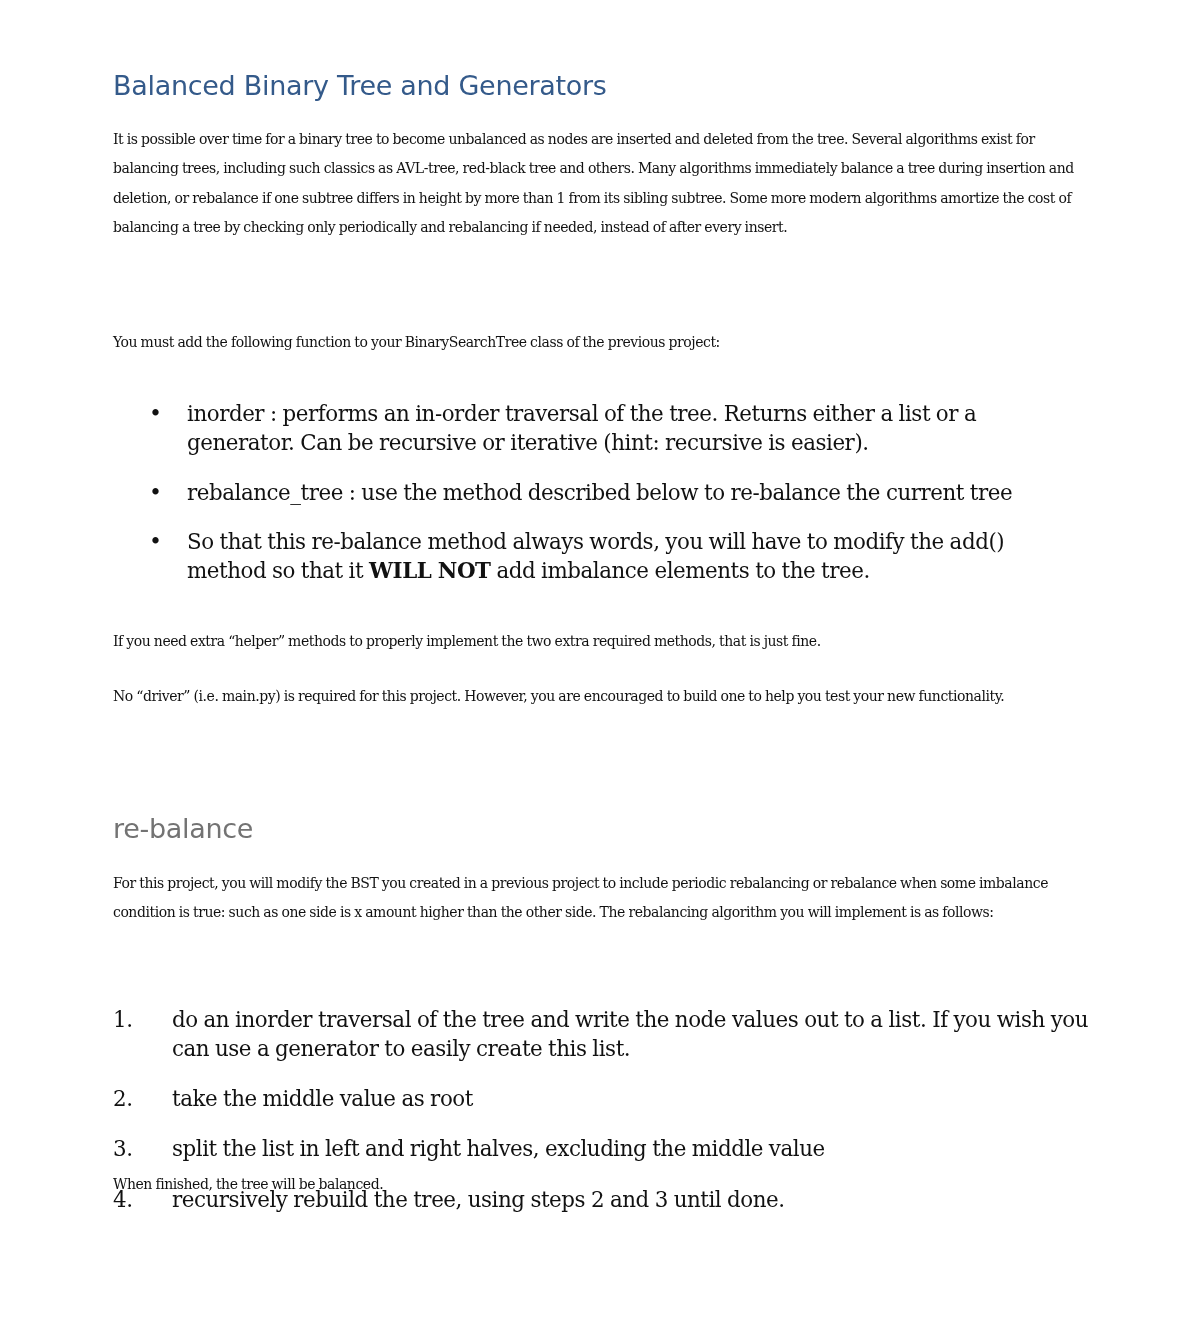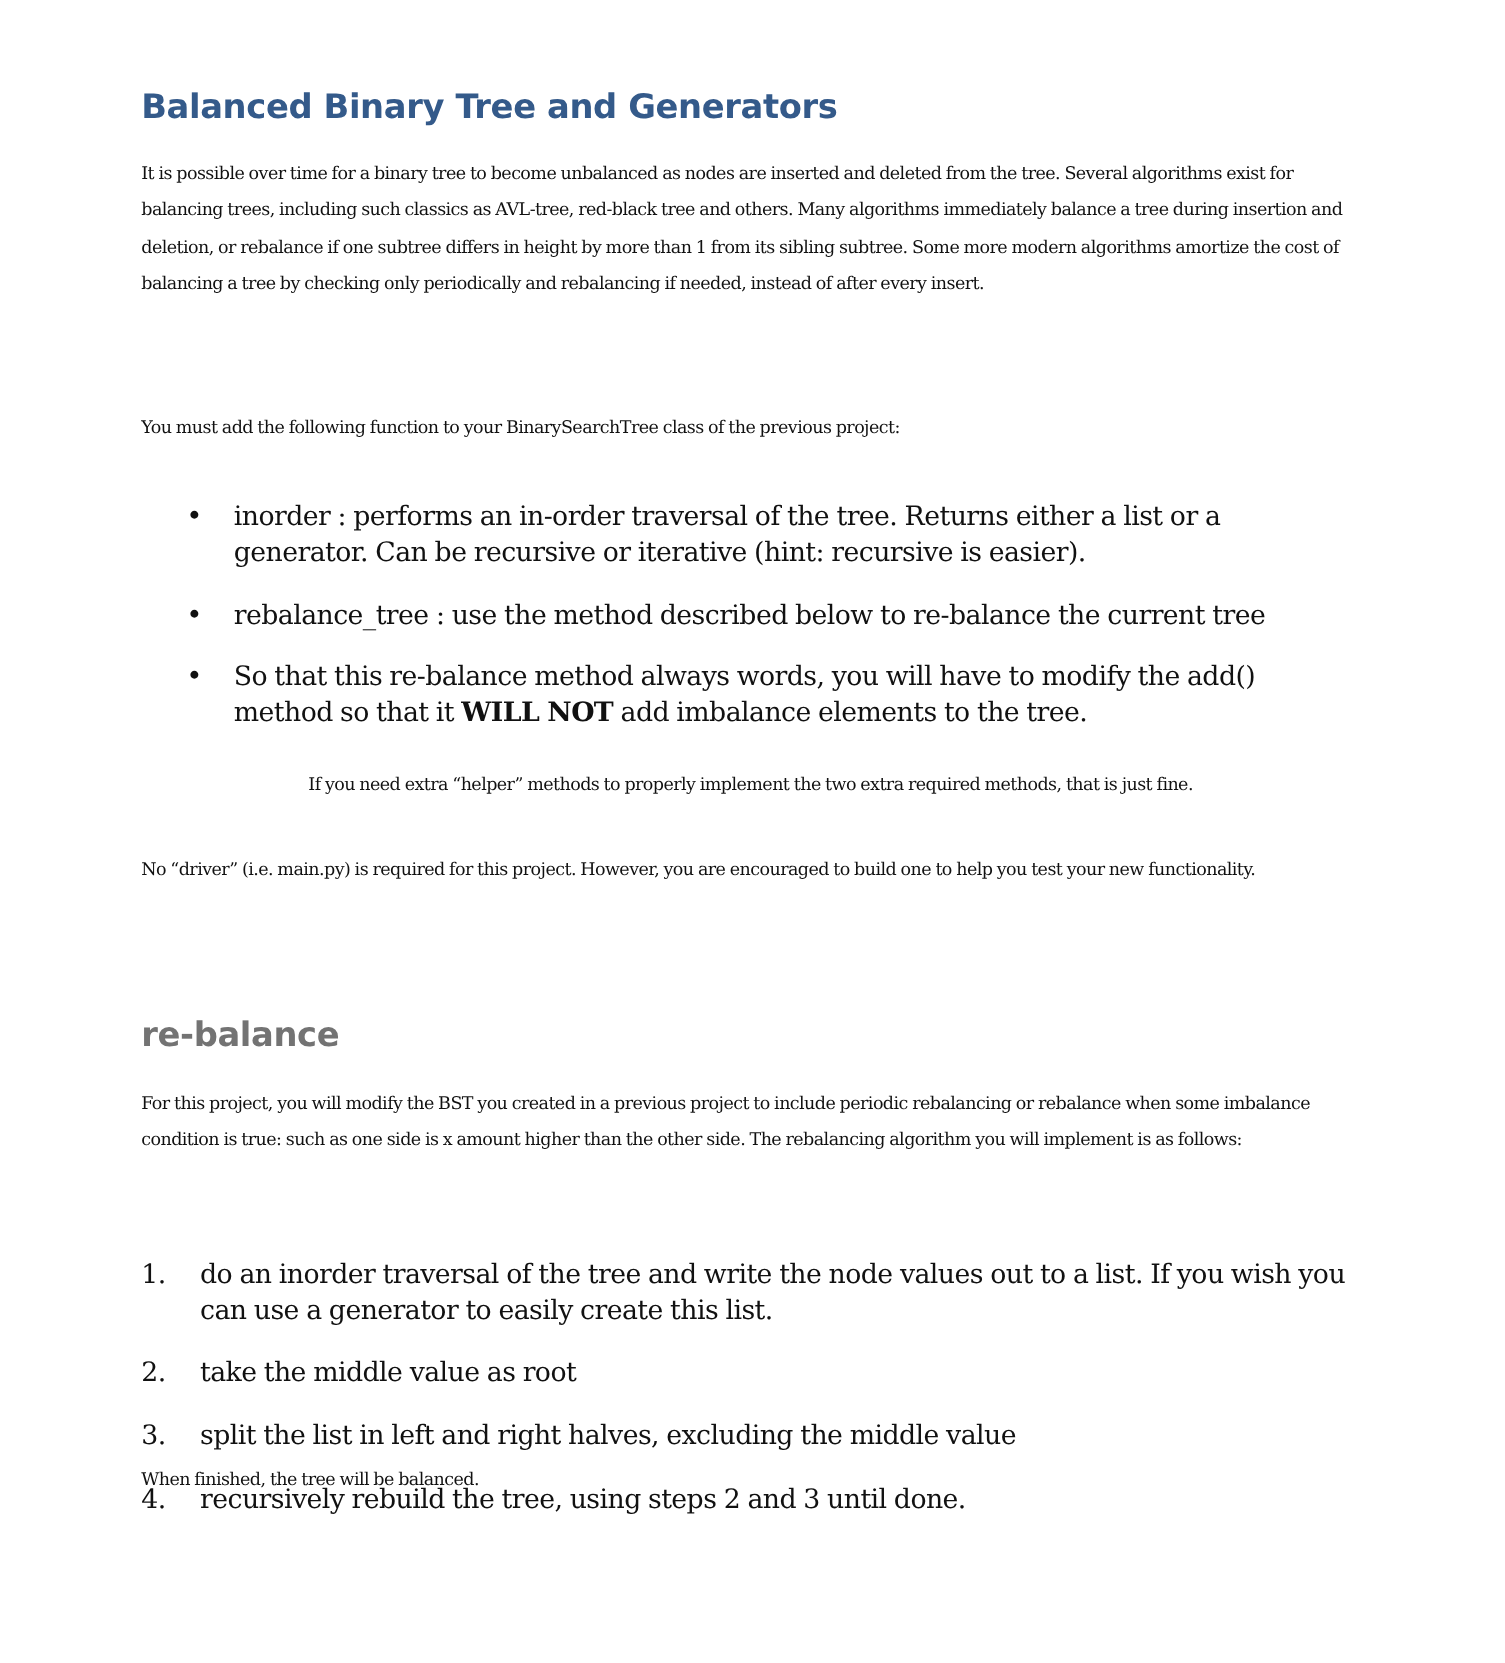--- a/index.html
+++ b/index.html
@@ -16,21 +16,21 @@
       color: #111111;
     }
     .page {
       position: absolute;
       left: 113px;
       top: 0;
       width: 975px;
     }
     .heading {
       font-family: "DejaVu Sans", "Liberation Sans", sans-serif;
-      font-weight: bold;
+      font-weight: normal;
       margin: 0;
       position: absolute;
       left: 0;
       white-space: nowrap;
     }
     .h1 {
       top: 70px;
       font-size: 27px;
       color: #345a8a;
       letter-spacing: -0.3px;
@@ -46,21 +46,21 @@
       left: 0;
       width: 975px;
       margin: 0;
       font-size: 14px;
       line-height: 29.4px;
       letter-spacing: -0.45px;
       word-spacing: -0.5px;
     }
     .p1 { top: 125px; }
     .p2 { top: 328px; }
-    .p3 { top: 614px; text-align: center; }
+    .p3 { top: 627px; }
     .p4 { top: 682px; }
     .p5 { top: 869px; }
     .p6 { top: 1170px; }
 
     .bullet-item, .num-item {
       position: absolute;
       left: 0;
       width: 975px;
       font-size: 21.4px;
       line-height: 29.4px;
@@ -83,21 +83,21 @@
     .b2 { top: 478px; }
     .b3 { top: 527px; }
 
     .num-item .marker {
       position: absolute;
       left: 0;
       top: 0;
     }
     .num-item .text {
       position: absolute;
-      left: 47px;
+      left: 59px;
       top: 0;
       width: 926px;
     }
     .n1 { top: 1005px; }
     .n2 { top: 1084px; }
     .n3 { top: 1134px; }
     .n4 { top: 1185px; }
     strong { font-weight: bold; }
   </style>
 </head>

